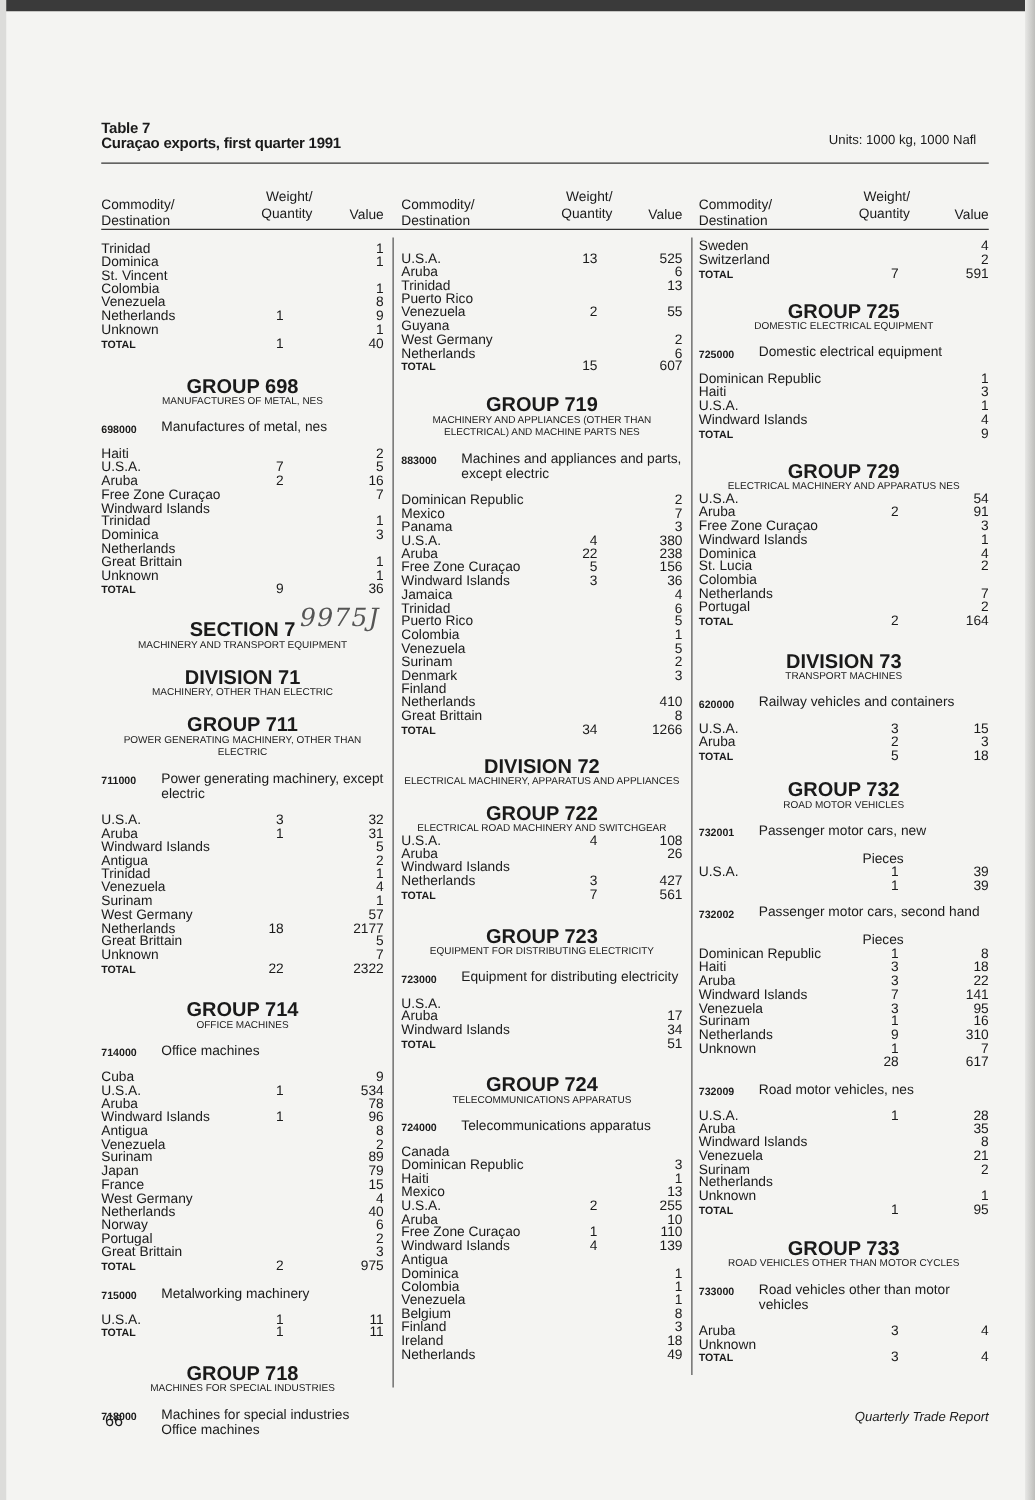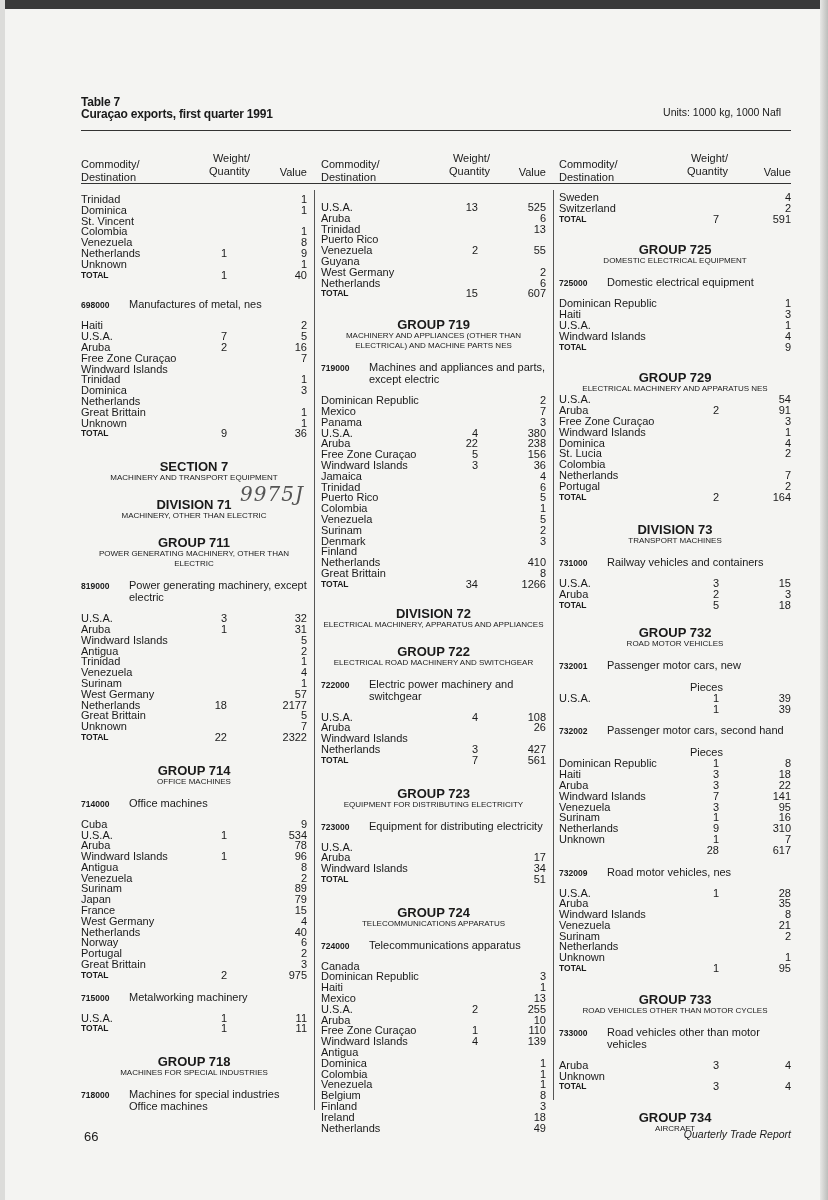--- a/index.html
+++ b/index.html
@@ -22,21 +22,21 @@
   .hdr .c1 { position:absolute; left:0; top:18px; }
   .hdr .c2 { position:absolute; top:12px; text-align:right; }
   .hdr .c3 { position:absolute; right:0; top:26px; }
   .vline { position:absolute; width:1px; background:#555; }
   .row { position:relative; height:10.8px; font-size:11px; line-height:11px; }
   .row .n { position:absolute; left:0; white-space:nowrap; }
   .row .w { position:absolute; text-align:right; }
   .row .v { position:absolute; right:0; text-align:right; }
   .row.total .n { font-weight:bold; font-size:8.5px; }
   .heading { text-align:center; margin-top:16px; }
-  .heading .h1 { font-weight:bold; font-size:13px; line-height:12px; }
+  .heading .h1 { font-weight:bold; font-size:16px; line-height:12px; }
   .heading .h2 { font-size:8px; line-height:10px; }
   .commodity { position:relative; font-size:11px; line-height:12px; margin:10px 0 10px 0; padding-left:48px; }
   .commodity .code { position:absolute; left:0; top:1px; font-weight:bold; font-size:8.5px; }
   .pieces { text-align:right; font-size:11px; line-height:12px; margin-top:4px; }
   .footer-left { position:absolute; left:84px; top:1129px; font-size:13px; }
   .footer-right { position:absolute; right:37px; top:1128px; font-size:10.5px; font-style:italic; }
   .handwriting { position:absolute; left:240px; top:482px; font-family:"DejaVu Serif", serif; font-size:20px; color:#555; font-style:italic; letter-spacing:1px; }
   .spacer { height:12px; }
 </style>
 </head>
@@ -106,20 +106,24 @@
         <span class="n">Unknown</span>
         <span class="w" style="right: 80px;"></span>
         <span class="v">1</span>
       </div>
       <div class="row total">
         <span class="n">TOTAL</span>
         <span class="w" style="right: 80px;">1</span>
         <span class="v">40</span>
       </div>
       <div class="spacer" style="height: 8px;"></div>
+      <div class="heading">
+        <div class="h1">GROUP   698</div>
+        <div class="h2">MANUFACTURES OF METAL, NES</div>
+      </div>
       <div class="commodity"><span class="code">698000</span><span>Manufactures of metal, nes</span></div>
       <div class="row">
         <span class="n">Haiti</span>
         <span class="w" style="right: 80px;"></span>
         <span class="v">2</span>
       </div>
       <div class="row">
         <span class="n">U.S.A.</span>
         <span class="w" style="right: 80px;">7</span>
         <span class="v">5</span>
@@ -175,21 +179,21 @@
         <div class="h2">MACHINERY AND TRANSPORT EQUIPMENT</div>
       </div>
       <div class="heading">
         <div class="h1">DIVISION   71</div>
         <div class="h2">MACHINERY, OTHER THAN ELECTRIC</div>
       </div>
       <div class="heading">
         <div class="h1">GROUP   711</div>
         <div class="h2">POWER GENERATING MACHINERY, OTHER THAN ELECTRIC</div>
       </div>
-      <div class="commodity"><span class="code">819000</span><span>Power generating machinery, except electric</span></div>
+      <div class="commodity"><span class="code">711000</span><span>Power generating machinery, except electric</span></div>
       <div class="row">
         <span class="n">U.S.A.</span>
         <span class="w" style="right: 80px;">3</span>
         <span class="v">32</span>
       </div>
       <div class="row">
         <span class="n">Aruba</span>
         <span class="w" style="right: 80px;">1</span>
         <span class="v">31</span>
       </div>
@@ -399,21 +403,21 @@
       <div class="row total">
         <span class="n">TOTAL</span>
         <span class="w" style="right: 68px;">15</span>
         <span class="v">607</span>
       </div>
       <div class="spacer" style="height: 4px;"></div>
       <div class="heading">
         <div class="h1">GROUP   719</div>
         <div class="h2">MACHINERY AND APPLIANCES (OTHER THAN ELECTRICAL) AND MACHINE PARTS NES</div>
       </div>
-      <div class="commodity"><span class="code">719000</span><span>Machines and appliances and parts, except electric</span></div>
+      <div class="commodity"><span class="code">883000</span><span>Machines and appliances and parts, except electric</span></div>
       <div class="row">
         <span class="n">Dominican Republic</span>
         <span class="w" style="right: 68px;"></span>
         <span class="v">2</span>
       </div>
       <div class="row">
         <span class="n">Mexico</span>
         <span class="w" style="right: 68px;"></span>
         <span class="v">7</span>
       </div>
@@ -499,21 +503,20 @@
       </div>
       <div class="spacer" style="height: 2px;"></div>
       <div class="heading">
         <div class="h1">DIVISION   72</div>
         <div class="h2">ELECTRICAL MACHINERY, APPARATUS AND APPLIANCES</div>
       </div>
       <div class="heading">
         <div class="h1">GROUP   722</div>
         <div class="h2">ELECTRICAL ROAD MACHINERY AND SWITCHGEAR</div>
       </div>
-      <div class="commodity"><span class="code">722000</span><span>Electric power machinery and switchgear</span></div>
       <div class="row">
         <span class="n">U.S.A.</span>
         <span class="w" style="right: 68px;">4</span>
         <span class="v">108</span>
       </div>
       <div class="row">
         <span class="n">Aruba</span>
         <span class="w" style="right: 68px;"></span>
         <span class="v">26</span>
       </div>
@@ -758,21 +761,21 @@
       <div class="row total">
         <span class="n">TOTAL</span>
         <span class="w" style="right: 72px;">2</span>
         <span class="v">164</span>
       </div>
       <div class="spacer" style="height: 6px;"></div>
       <div class="heading">
         <div class="h1">DIVISION   73</div>
         <div class="h2">TRANSPORT MACHINES</div>
       </div>
-      <div class="commodity"><span class="code">731000</span><span>Railway vehicles and containers</span></div>
+      <div class="commodity"><span class="code">620000</span><span>Railway vehicles and containers</span></div>
       <div class="row">
         <span class="n">U.S.A.</span>
         <span class="w" style="right: 72px;">3</span>
         <span class="v">15</span>
       </div>
       <div class="row">
         <span class="n">Aruba</span>
         <span class="w" style="right: 72px;">2</span>
         <span class="v">3</span>
       </div>
@@ -900,21 +903,17 @@
         <span class="n">Unknown</span>
         <span class="w" style="right: 72px;"></span>
         <span class="v"></span>
       </div>
       <div class="row total">
         <span class="n">TOTAL</span>
         <span class="w" style="right: 72px;">3</span>
         <span class="v">4</span>
       </div>
       <div class="spacer" style="height: 4px;"></div>
-      <div class="heading">
-        <div class="h1">GROUP   734</div>
-        <div class="h2">AIRCRAFT</div>
-      </div>
     </div>
   </div>
 
 <div class="footer-left">66</div>
 <div class="footer-right">Quarterly Trade Report</div>
 
 </body></html>

